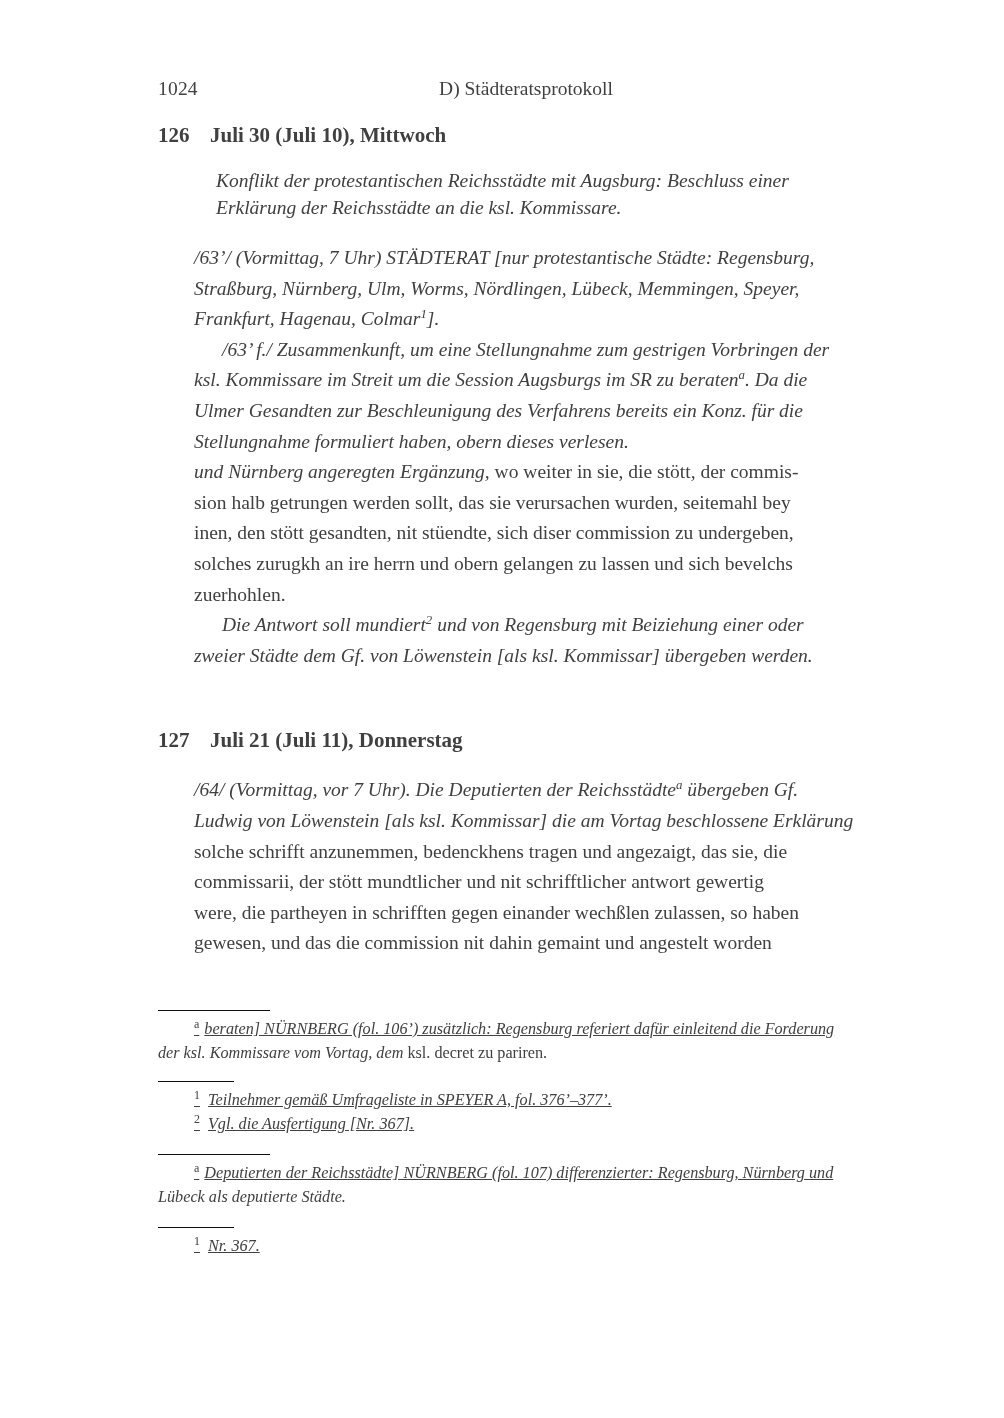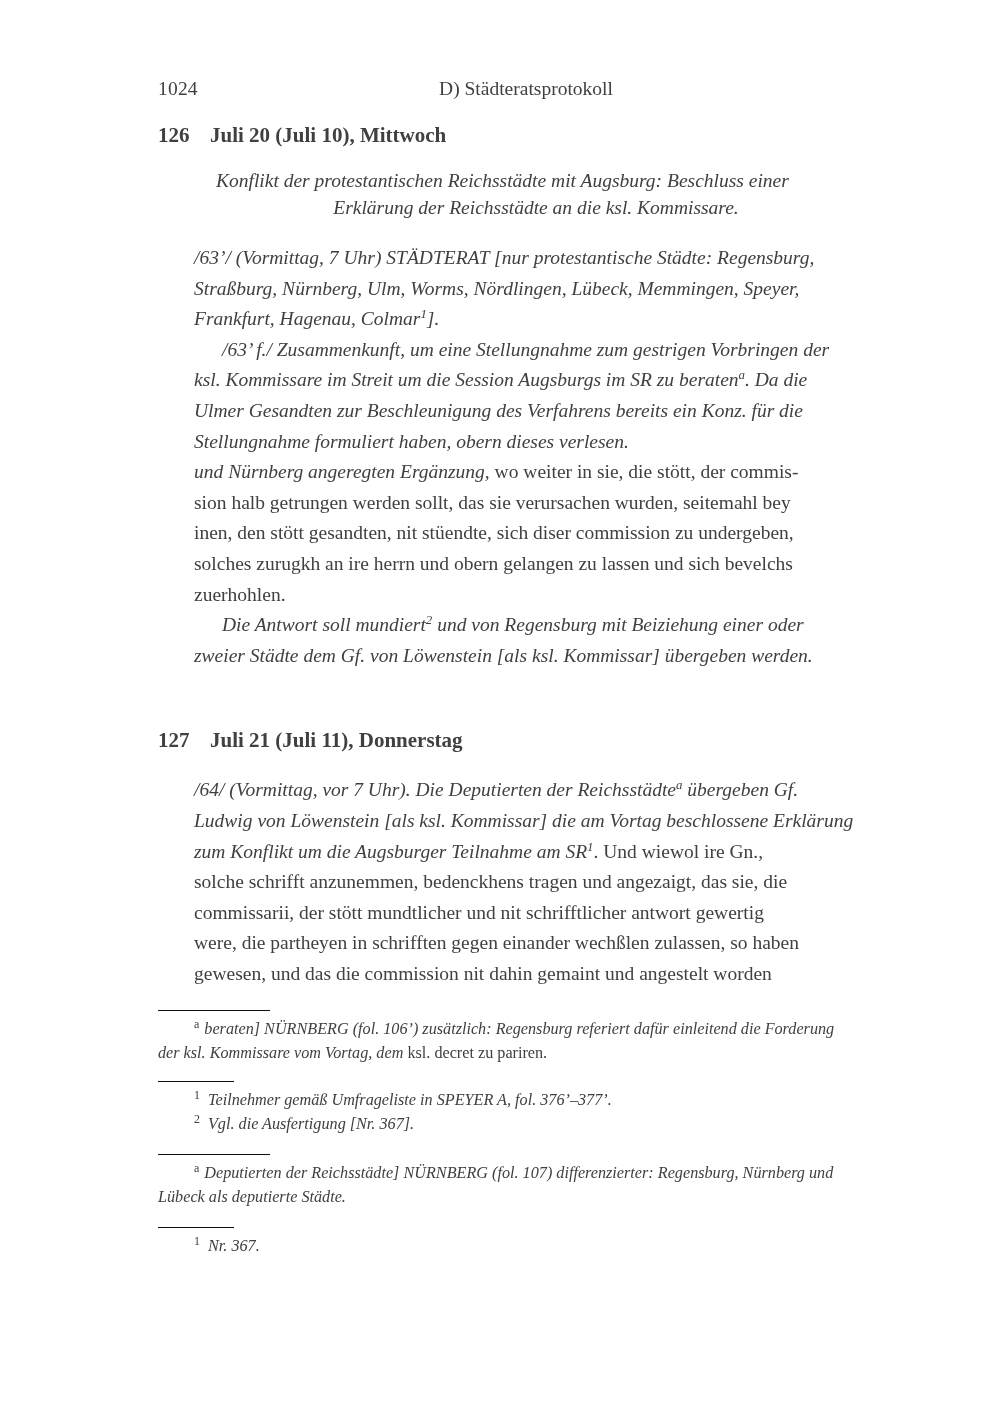--- a/index.html
+++ b/index.html
@@ -66,21 +66,21 @@
     font-style: italic;
     font-size: 19.5px;
     line-height: 26.5px;
     margin-top: 20px;
     margin-left: 58px;
     margin-right: 14px;
     text-align: justify;
     text-justify: inter-word;
   }
   .regest .ln { display: block; }
-  .regest .ln.last { text-align: center; }
+  .regest .ln.last { text-align: left; }
 
   
   .body {
     font-size: 19.5px;
     line-height: 30.6px;
     margin-top: 22px;
     text-align: justify;
   }
   .body .ln {
     display: block;
@@ -110,21 +110,21 @@
     height: 0;
   }
   .rule.wide { width: 112px; }
   .rule.narrow { width: 76px; }
 
   .note {
     font-size: 16.2px;
     line-height: 24px;
   }
   .note .ln { display: block; white-space: nowrap; }
-  .note .ln.ind { padding-left: 36px; }
+  .note .ln.ind { padding-left: 36px; text-decoration: underline; }
   .note .mark {
     font-style: normal;
     font-size: 0.74em;
     vertical-align: 0.5em;
     line-height: 0;
     padding-right: 5px;
   }
   .note .mark.num { padding-right: 8px; }
 </style>
 </head>
@@ -134,21 +134,21 @@
 
   <div class="content">
 
     <div class="runhead">
       <span class="folio">1024</span>
       <span class="title">D) Städteratsprotokoll</span>
     </div>
 
     <div class="entry-head">
       <span class="num">126</span>
-      <span class="head-text">Juli 20 (Juli 10), Mittwoch</span>
+      <span class="head-text">Juli 30 (Juli 10), Mittwoch</span>
     </div>
 
     <div class="regest">
       <span class="ln">Konflikt der protestantischen Reichsstädte mit Augsburg: Beschluss einer</span>
       <span class="ln last">Erklärung der Reichsstädte an die ksl. Kommissare.</span>
     </div>
 
     <div class="body">
 
       <span class="ln it">/63’/ (Vormittag, 7 Uhr) STÄDTERAT  [nur protestantische Städte: Regensburg,</span>
@@ -172,21 +172,20 @@
 
     <div class="entry-head second">
       <span class="num">127</span>
       <span class="head-text">Juli 21 (Juli 11), Donnerstag</span>
     </div>
 
 
     <div class="body">
       <span class="ln it"><span>/64/ (Vormittag, vor 7 Uhr). Die Deputierten der Reichsstädte</span><sup>a</sup><span> übergeben Gf.</span></span>
       <span class="ln it">Ludwig von Löwenstein [als ksl. Kommissar] die am Vortag beschlossene Erklärung</span>
-      <span class="ln"><span class="it">zum Konflikt um die Augsburger Teilnahme am SR</span><sup class="it">1</sup><span class="ro">. Und wiewol ire Gn.,</span></span>
       <span class="ln ro">solche schrifft anzunemmen, bedenckhens tragen und angezaigt, das sie, die</span>
       <span class="ln ro">commissarii, der stött mundtlicher und nit schrifftlicher antwort gewertig</span>
       <span class="ln ro">were, die partheyen in schrifften gegen einander wechßlen zulassen, so haben</span>
       <span class="ln ro">gewesen, und das die commission nit dahin gemaint und angestelt worden</span>
     </div>
 
   </div>
 
   <div class="notes" style="top: 1010px;">
 

